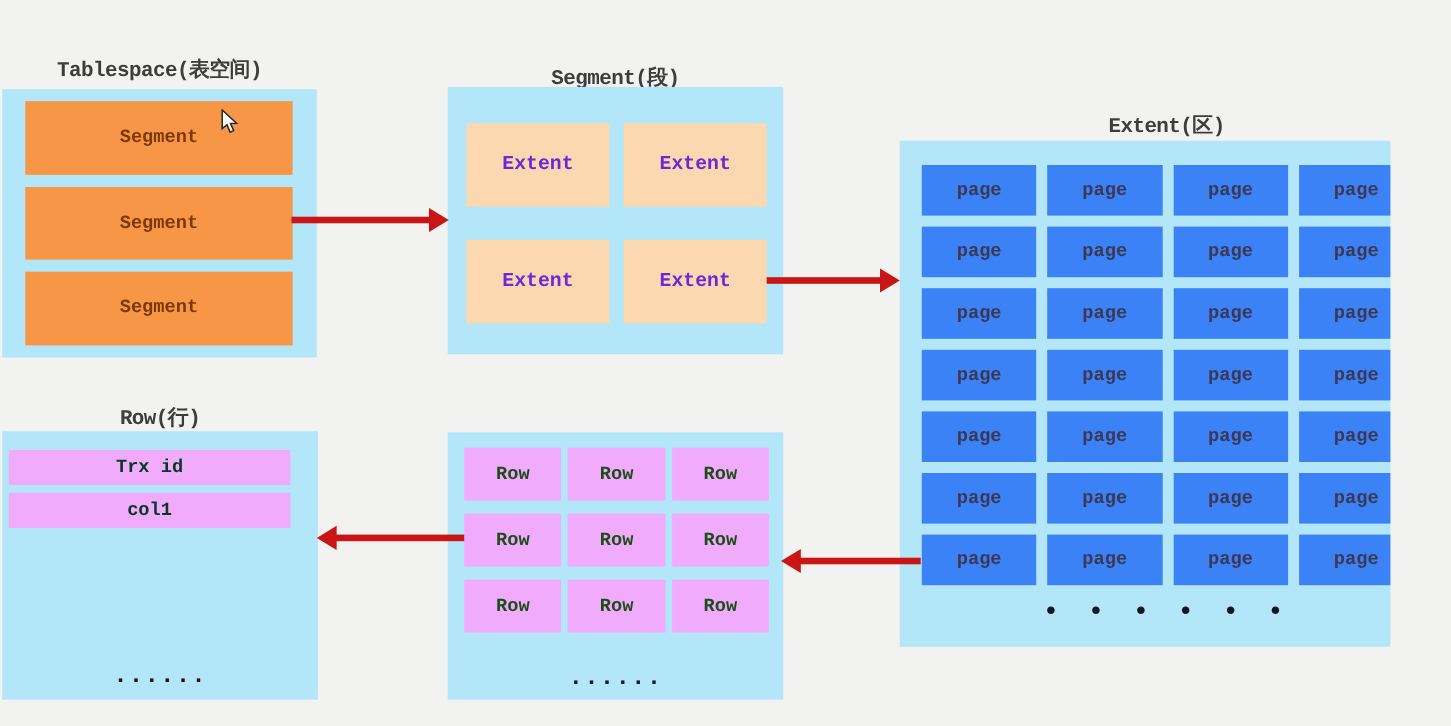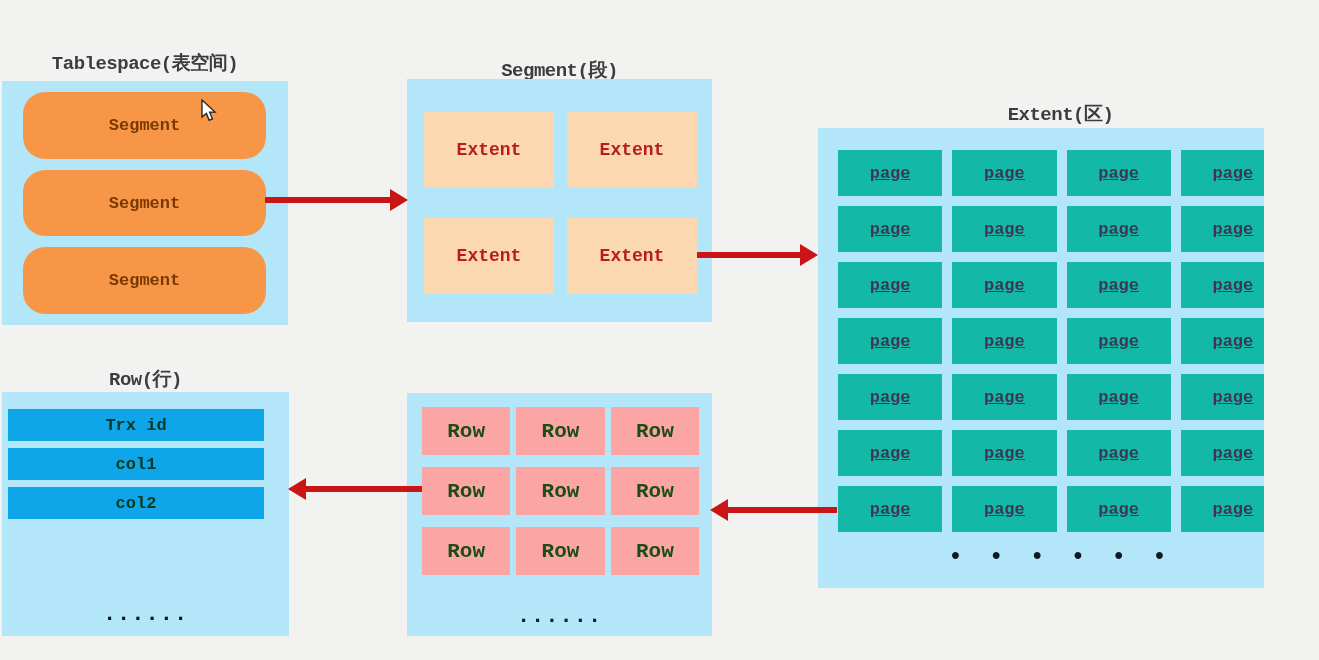--- a/index.html
+++ b/index.html
@@ -21,61 +21,61 @@
   .t-page       { left:407px; top:366px; width:305px; }
 
   .container { position:absolute; background:#b4e6fa; box-sizing:border-box; }
 
   .c-tablespace {
     left:2px; top:81px; width:286px; height:244px;
     padding:11px 22px 11px 21px; display:flex; flex-direction:column; gap:11px;
   }
   .segment-box {
     flex:1; background:#f79646; color:#7a3900; font-size:17px;
-    display:flex; align-items:center; justify-content:center;border-radius:22px;
+    display:flex; align-items:center; justify-content:center;
   }
 
   .c-segment {
     left:407px; top:79px; width:305px; height:243px;
     padding:33px 15px 28px 17px; display:grid;
     grid-template-columns:1fr 1fr; gap:30px 13px;
   }
   .extent-box {
-    background:#fcd8b0; color:#b91c1c; font-size:18px;
+    background:#fcd8b0; color:#6d28d9; font-size:18px;
     display:flex; align-items:center; justify-content:center;
   }
 
   .c-extent {
     left:818px; top:128px; width:485px; height:460px;
     padding:22px 18px 0 20px; display:grid;
     grid-template-columns:repeat(4,1fr); grid-auto-rows:46px;
     gap:10px; align-content:start;
   }
   .page-box {
-    background:#14b8a6; color:#3d3754; font-size:17px;
-    display:flex; align-items:center; justify-content:center;text-decoration:underline;
+    background:#3b82f6; color:#3d3754; font-size:17px;
+    display:flex; align-items:center; justify-content:center;
   }
 
   .c-page {
     left:407px; top:393px; width:305px; height:243px;
     padding:14px 13px 0 15px; display:grid;
     grid-template-columns:repeat(3,1fr); grid-auto-rows:48px;
     gap:12px 6px; align-content:start;
   }
   .row-box {
-    background:#fca5a5; color:#1d4d16; font-size:21px;
+    background:#f0abfc; color:#1d4d16; font-size:17px;
     display:flex; align-items:center; justify-content:center;
   }
 
   .c-row {
     left:2px; top:392px; width:287px; height:244px;
     padding:17px 25px 0 6px; display:flex; flex-direction:column; gap:7px;
   }
   .field-bar {
-    flex:0 0 32px; background:#0ea5e9; color:#053a22; font-size:17px;
+    flex:0 0 32px; background:#f0abfc; color:#053a22; font-size:17px;
     display:flex; align-items:center; justify-content:center;
   }
 
   .dots {
     position:absolute; left:0; right:0; text-align:center; color:#101820;
     font-size:22px; line-height:1;
   }
   .dots-extent { bottom:18px; font-size:24px; letter-spacing:6px; color:#101826; }
   .dots-page   { bottom:8px;  letter-spacing:1px; color:#0e2030; }
   .dots-row    { bottom:10px; letter-spacing:1px; color:#141414; }
@@ -161,21 +161,20 @@
       <div class="row-box">Row</div>
       <div class="row-box">Row</div>
       <div class="row-box">Row</div>
       <div class="row-box">Row</div>
     </div>
 
   <div class="container c-row">
     <div class="dots dots-row">......</div>
   <div class="field-bar">Trx id</div>
       <div class="field-bar">col1</div>
-      <div class="field-bar">col2</div>
     </div>
 
   <div class="arrow dir-right a1">
     <div class="shaft"></div>
     <div class="head"></div>
   </div>
   <div class="arrow dir-right a2">
     <div class="shaft"></div>
     <div class="head"></div>
   </div>

